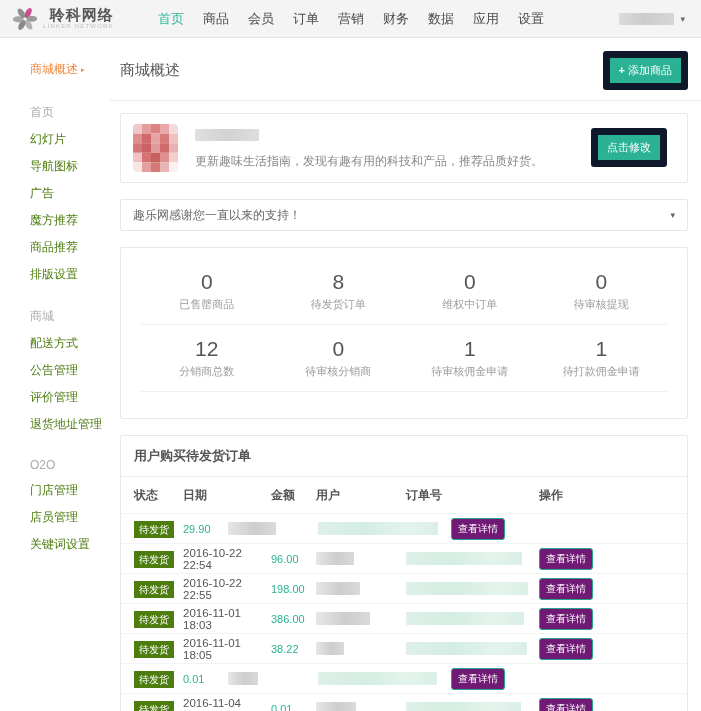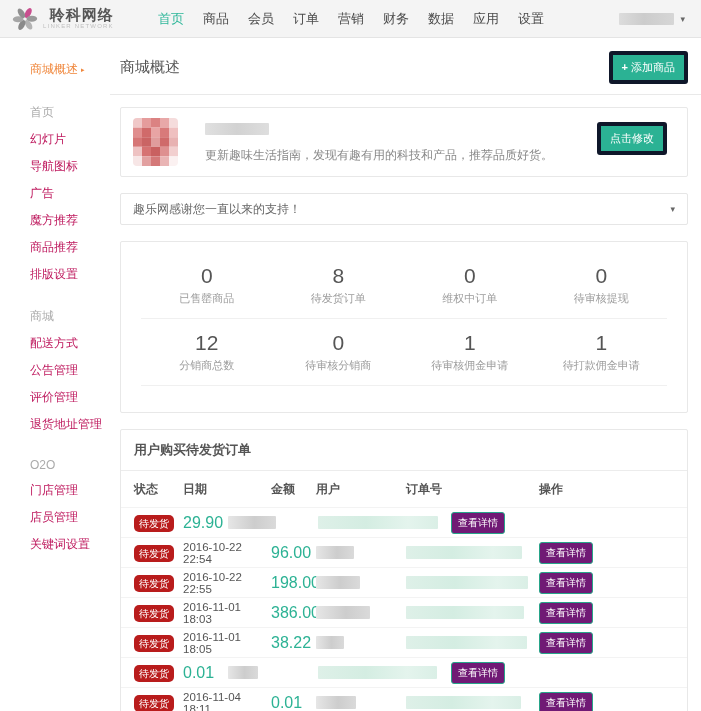--- a/index.html
+++ b/index.html
@@ -17,41 +17,41 @@
   .nav-item { font-size:13px; color:#4a4a4a; cursor:pointer; line-height:38px; }
   .nav-item.active { color:#2fb79a; }
   .topbar-user { position:absolute; right:16px; top:0; height:38px; display:flex; align-items:center; gap:6px; cursor:pointer;}
   .blur-name { height:12px; border-radius:1px;
     background:linear-gradient(90deg,#dcdcdc 0%,#cccccc 45%,#d6d6d6 100%); }
   .caret { font-size:9px; color:#666; line-height:9px; }
 
   
   .layout { display:flex; height:673px; }
   .sidebar { width:110px; padding:18px 0 0 30px; flex:none; }
-  .side-item { font-size:12px; color:#be185d; padding:5px 0; cursor:pointer; white-space:nowrap;}
+  .side-item { font-size:12px; color:#4d7c0f; padding:5px 0; cursor:pointer; white-space:nowrap;}
   .side-item.active { color:#f0873c; margin-bottom:16px; }
   .side-item.active .arr { font-size:7px; margin-left:3px; vertical-align:1px;}
   .side-section { font-size:12px; color:#ababab; padding:5px 0; margin-top:15px; cursor:default; white-space:nowrap;}
   .main { flex:1; min-width:0; }
 
   
   .page-header { display:flex; justify-content:space-between; align-items:center;
     padding:13px 13px 10px 10px; border-bottom:1px solid #e9e9e9; }
   .page-title { font-size:15px; color:#555; }
-  .btn-green { background:#2bb294; color:#fff; border:4px solid #0f172a; border-radius:3px;
+  .btn-green { background:#2bb294; color:#fff; border:7px solid #0f172a; border-radius:3px;
     font-size:11px; padding:5px 9px; cursor:pointer; font-family:inherit; }
   .btn-green .plus { font-weight:bold; margin-right:3px; }
 
   .content { padding:12px 13px 0 10px; }
   .panel { border:1px solid #e8e8e8; border-radius:2px; background:#fff; }
 
   
   .profile { display:flex; padding:10px 12px; margin-bottom:16px; position:relative; }
   .avatar { width:45px; height:48px; border-radius:4px; overflow:hidden; flex:none; }
-  .profile-info { margin-left:27px; padding-top:2px; }
+  .profile-info { margin-left:17px; padding-top:2px; }
   .profile-name { width:64px; height:12px; border-radius:1px; margin:3px 0 12px;
     background:linear-gradient(90deg,#e0e0e0 0%,#d2d2d2 50%,#dedede 100%); }
   .profile-desc { font-size:12px; color:#888; }
   .profile .btn-green { position:absolute; right:20px; top:14px; }
 
   
   .notice { height:32px; border:1px solid #e6e6e6; border-radius:2px; margin-bottom:16px;
     display:flex; align-items:center; justify-content:space-between; padding:0 12px; cursor:pointer;}
   .notice-text { font-size:12px; color:#666; }
 
@@ -72,24 +72,24 @@
   .t-head { padding:10px 13px 9px; }
   .t-head .cell { font-size:12px; color:#555; font-weight:bold; }
   .cell { flex:none; }
   .c-status { width:49px; }
   .c-date   { width:88px; }
   .c-amount { width:45px; }
   .c-user   { width:90px; }
   .c-order  { width:133px; }
   .c-action { flex:1; }
   .t-body .t-row { height:30px; border-top:1px solid #f3f3f3; }
-  .badge { display:inline-block; background:#b91c1c; color:#fff; font-size:10px;
-    padding:3px 5px; border-radius:5px; line-height:11px; }
+  .badge { display:inline-block; background:#4d7c0f; color:#fff; font-size:10px;
+    padding:3px 5px; border-radius:0; line-height:11px; }
   .date-text { font-size:11.5px; color:#555; }
-  .amount-text { font-size:16px; color:#2cb294; }
+  .amount-text { font-size:11px; color:#2cb294; }
   .blur-user { height:13px; border-radius:1px;
     background:linear-gradient(90deg,#e6e6e6 0%,#cdcdcd 55%,#dadada 100%); }
   .blur-order { height:13px; width:120px; border-radius:1px;
     background:linear-gradient(90deg,#def0e8 0%,#d4ede2 40%,#e4f4ed 75%,#daefe6 100%); }
   .btn-detail { background:#701a75; color:#fff; border:1px solid #27a589; border-radius:3px;
     font-size:10px; padding:3px 6px; cursor:pointer; font-family:inherit; }
 </style>
 </head>
 <body>
 

